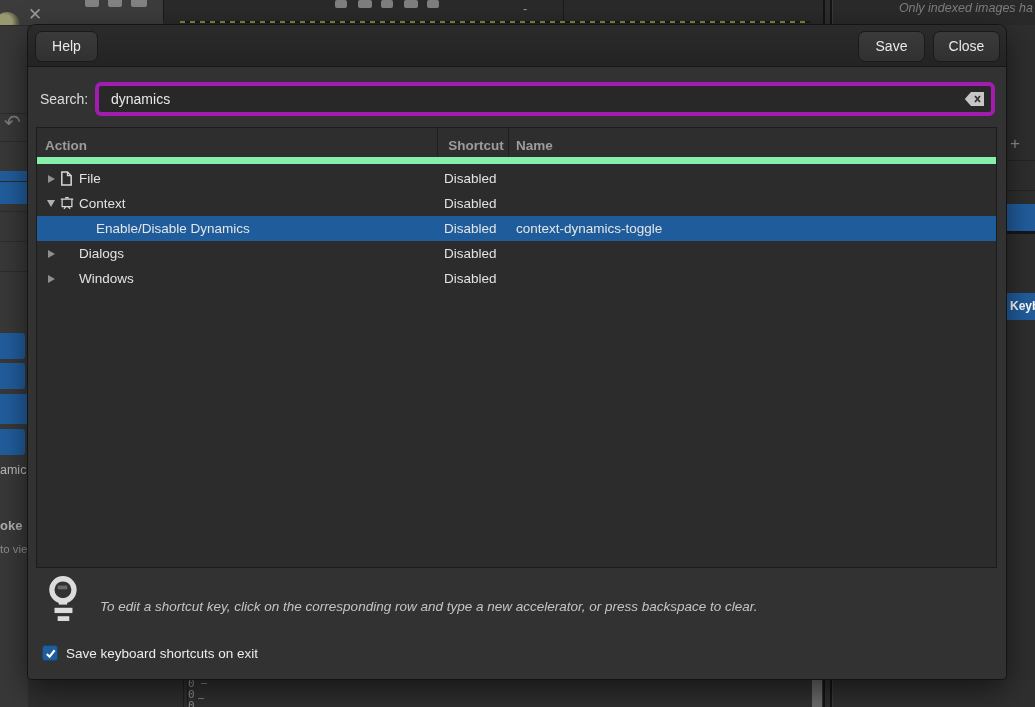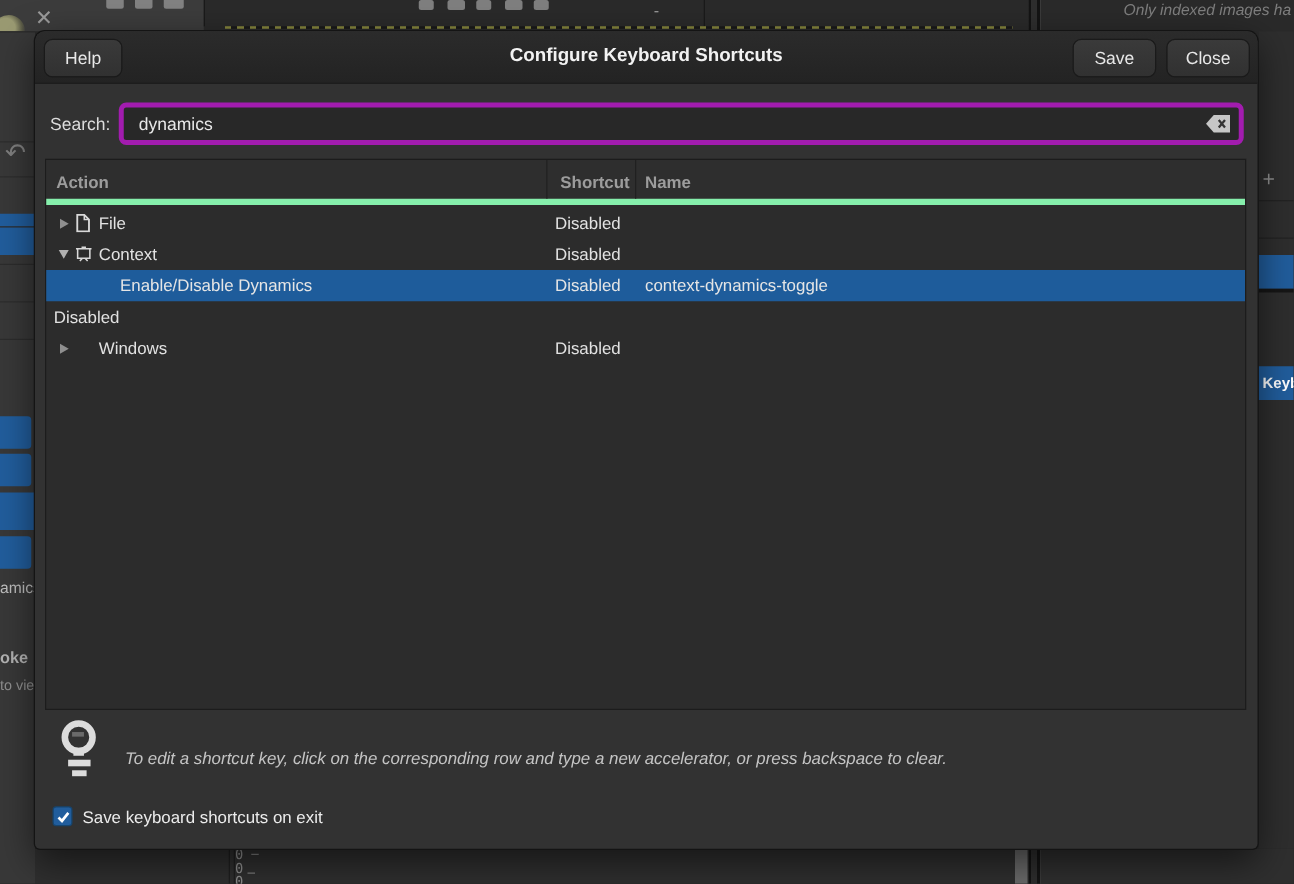--- a/index.html
+++ b/index.html
@@ -73,21 +73,21 @@
     font-weight:bold; font-size:15px; color:#f2f2f2; }
 
   .search-label { left:12px; top:66px; font-size:14px; color:#dcdcdc; }
   .search-entry { left:67px; top:57px; width:900px; height:34px; background:#282828;
     border:4px solid #a21caf; border-radius:6px; color:#e8e8e8; font-size:14px;
     font-family:inherit; padding:0 36px 0 12px; outline:none; }
   .clear-btn { left:936px; top:66px; width:22px; height:17px; }
 
   .table { left:8px; top:102px; width:961px; height:441px; background:#2c2c2c;
     border:1px solid #1c1c1c; }
-  .thead { display:flex; height:36px; background:#2e2e2e; border-bottom:5px solid #86efac;
+  .thead { display:flex; height:36px; background:#2e2e2e; border-bottom:7px solid #86efac;
     color:#9c9c9c; font-weight:bold; font-size:13.5px; }
   .th { line-height:35px; }
   .th-action  { width:401px; padding-left:8px; border-right:1px solid #202020; }
   .th-shortcut{ width:71px;  padding-left:6px; border-right:1px solid #202020;text-align:center; }
   .th-name    { flex:1; padding-left:7px; }
   .trow { display:flex; height:25px; font-size:13.5px; color:#e2e2e2; align-items:center; }
   .trow.selected { background:#1e5c9b; color:#e5e5e5; }
   .td-action  { width:401px; display:flex; align-items:center; height:100%; }
   .td-shortcut{ width:71px; padding-left:6px; }
   .td-name    { flex:1; padding-left:7px; }
@@ -162,21 +162,20 @@
   <div class="abs num-col" style="left:160px;top:11px;">0</div>
   <div class="abs tick" style="left:170px;top:19px;"></div>
   <div class="abs num-col" style="left:160px;top:22px;">0</div>
   <div class="abs scroll-thumb" style="left:784px;top:0;"></div>
 </div>
 <div class="abs panel-lines-bot"></div>
 
 <div class="abs dialog">
 
   <div class="headerbar">
-    <div class="dlg-title">Configure Keyboard Shortcuts</div>
     <button class="hbtn btn-help">Help</button>
     <button class="hbtn btn-save">Save</button>
     <button class="hbtn btn-close">Close</button>
   </div>
 
   <div class="abs search-label">Search:</div>
   <input class="abs search-entry" value="dynamics" style="">
   <div class="abs clear-btn">
     <svg viewBox="0 0 22 16" width="22" height="16">
       <path d="M7 1 h13 v14 h-13 l-6.2 -7 z" fill="#c6c6c6"></path>
@@ -230,20 +229,27 @@
         <div class="td-action">
           <span class="child-indent"></span>
           <span class="exp-slot"></span>
           <span>Enable/Disable Dynamics</span>
         </div>
         <div class="td-shortcut">Disabled</div>
         <div class="td-name">context-dynamics-toggle</div>
       </div>
 
       <div class="trow">
+        <div class="td-action">
+          <span class="exp-slot">
+              <span class="tri-right"></span>
+            </span>
+          <span class="icon-slot"></span>
+          <span>Dialogs</span>
+        </div>
         <div class="td-shortcut">Disabled</div>
         <div class="td-name"></div>
       </div>
 
       <div class="trow">
         <div class="td-action">
           <span class="exp-slot">
               <span class="tri-right"></span>
             </span>
           <span class="icon-slot"></span>

